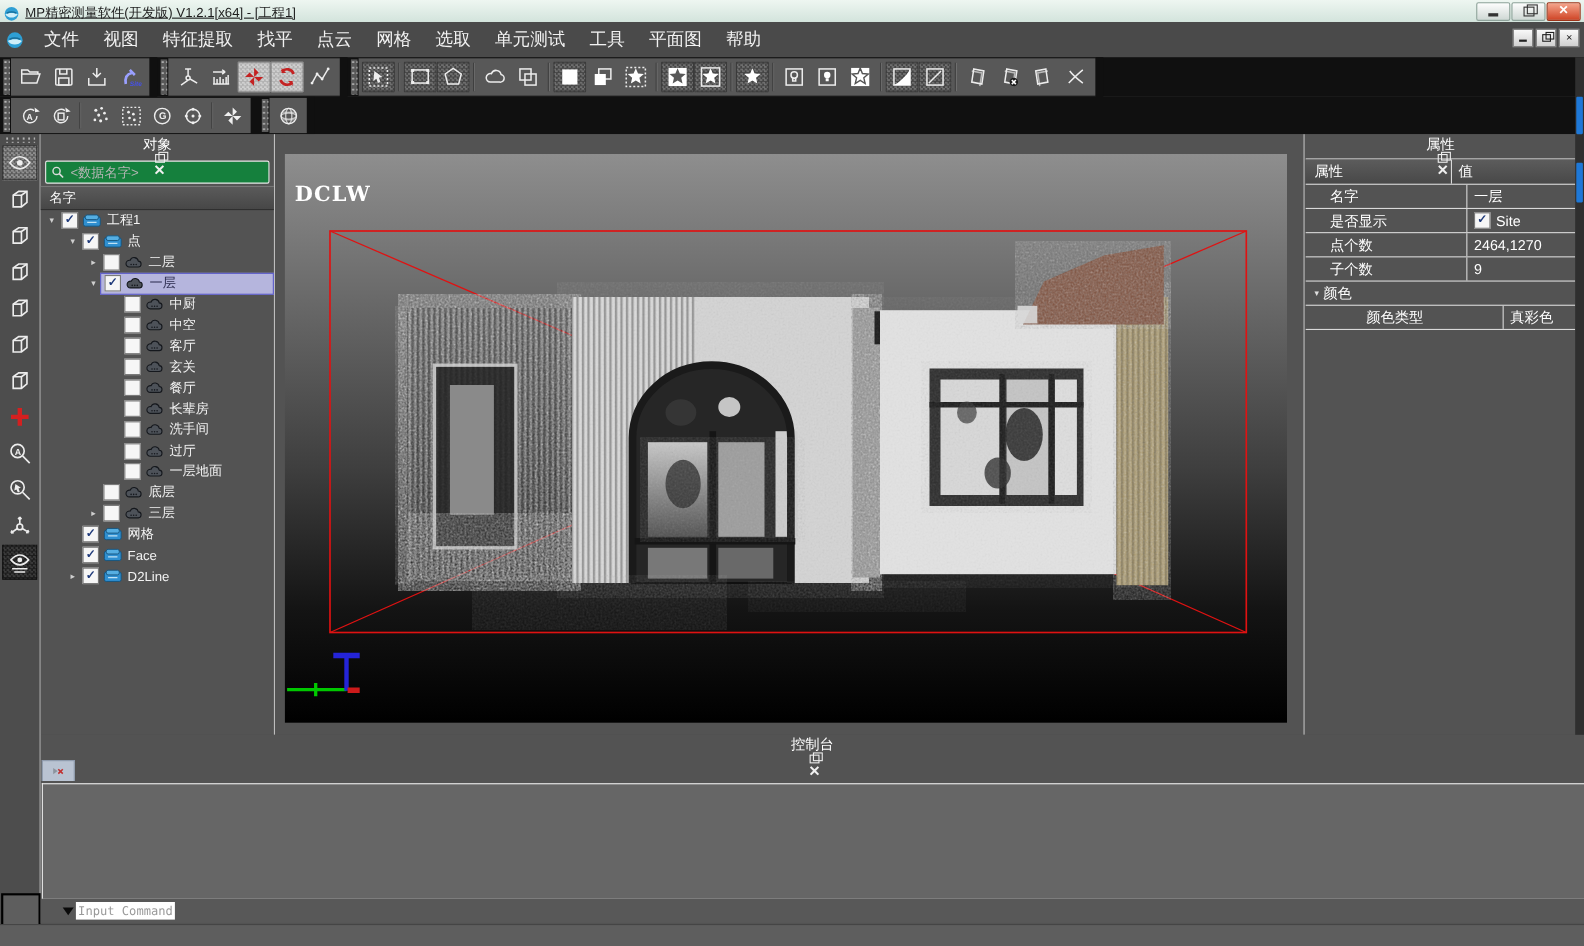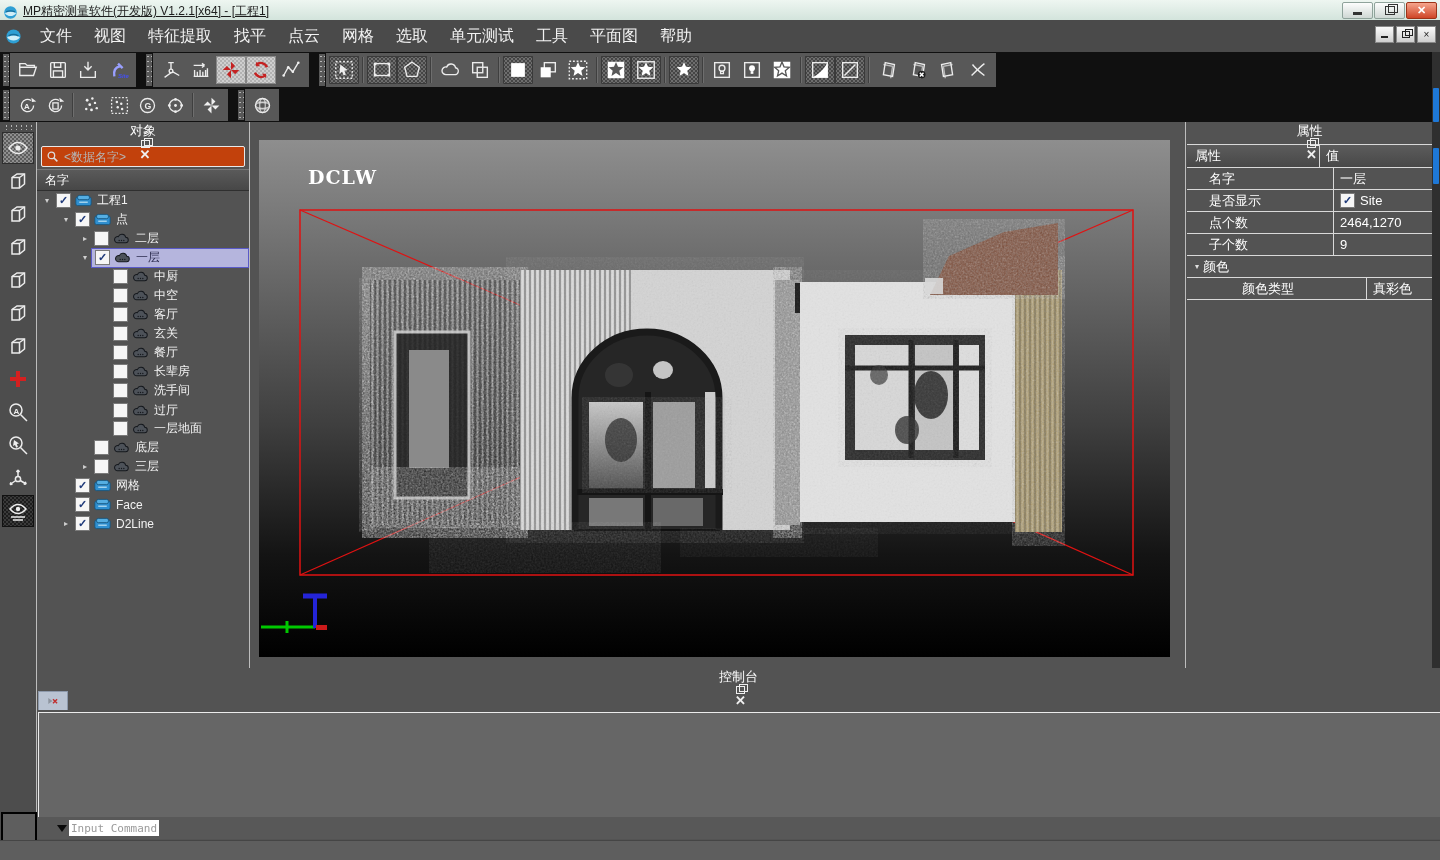--- a/index.html
+++ b/index.html
@@ -59,38 +59,38 @@
     box-shadow:inset 0 0 0 1px #111;}
   #rail-box{left:1px;top:812px;width:32px;height:38px;border:2px solid #000;background:#5e5e5e;}
   
   .panel-h{height:22px;display:flex;align-items:center;color:#fff;font-size:13px;padding:0 6px;flex-direction:column;}
   .panel-h .sp{flex:1;}
   .phbtn{width:16px;height:14px;margin-left:4px;display:flex;align-items:center;justify-content:center;color:#f0f0f0;font-size:11px;}
   .glyph-float{width:7px;height:6px;border:1px solid #eee;position:relative;}
   .glyph-float:before{content:"";position:absolute;left:2px;top:-3px;width:7px;height:6px;border:1px solid #eee;}
   .glyph-x{font-size:13px;line-height:1;color:#f0f0f0;font-weight:bold;}
   #objects{left:37px;top:122px;width:212px;height:546px;background:#535353;border-right:1px solid #bdbdbd;}
-  #obj-search{margin:2px 4px;height:19px;background:#c2410c;border:1px solid #e8e8e8;border-radius:2px;
+  #obj-search{margin:2px 4px;height:19px;background:#15803d;border:1px solid #e8e8e8;border-radius:2px;
     display:flex;align-items:center;padding:0 4px;gap:3px;}
   #obj-search input{flex:1;background:transparent;border:none;outline:none;color:#cfcfcf;font-size:12px;width:100%;}
   #obj-search input::placeholder{color:#b5b5b5;}
   #obj-colhead{height:20px;background:linear-gradient(#5a5a5a,#474747);border-top:1px solid #777;border-bottom:1px solid #2f2f2f;
     color:#fff;font-size:12px;display:flex;align-items:center;padding:0 8px;}
   .trow{height:19px;display:flex;align-items:center;font-size:12px;color:#f2f2f2;}
   .texp{width:12px;text-align:center;color:#cfcfcf;font-size:8px;flex:0 0 12px;}
   .tsel{display:flex;align-items:center;gap:4px;height:18px;padding:0 3px;flex:1;}
   .tsel.selected{background:#b5b5dd;border:1px solid #5a5ac8;color:#2b2b4e;flex:1;}
   .cb{width:13px;height:13px;background:#f6f6f6;border:1px solid #7a7a7a;display:flex;align-items:center;justify-content:center;
     font-size:11px;color:#1f3a7a;font-weight:bold;line-height:1;flex:0 0 13px;}
   .tico{display:flex;flex:0 0 18px;}
   
   #vp-wrap{left:250px;top:122px;width:935px;height:546px;background:#535353;}
   #viewport{left:9px;top:18px;width:911px;height:517px;
     background:linear-gradient(#8e8e8e 0%,#6a6a6a 25%,#3f3f3f 55%,#141414 80%,#000 100%);}
-  #vp-label{left:9px;top:26px;color:#fff;font-family:"DejaVu Serif",serif;font-weight:bold;font-size:19px;letter-spacing:1px;margin-left:40px;}
+  #vp-label{left:9px;top:26px;color:#fff;font-family:"DejaVu Serif",serif;font-weight:bold;font-size:19px;letter-spacing:1px;}
   
   #props{left:1185px;top:122px;width:247px;height:546px;background:#535353;border-left:1px solid #bdbdbd;}
   .pgrid{margin:0 1px;border-top:1px solid #d9d9d9;}
   .prow{display:flex;height:21px;border-bottom:1px solid #d9d9d9;font-size:13px;color:#fff;align-items:stretch;}
   .prow.head{background:linear-gradient(#5c5c5c,#484848);height:22px;}
   .pk{width:124px;border-right:1px solid #d9d9d9;display:flex;align-items:center;padding-left:8px;gap:4px;}
   .pv{flex:1;display:flex;align-items:center;padding-left:6px;gap:5px;}
   .prow .ind1{padding-left:22px;}
   .prow .ind2{padding-left:55px;}
   .pexp{color:#e0e0e0;font-size:8px;}

